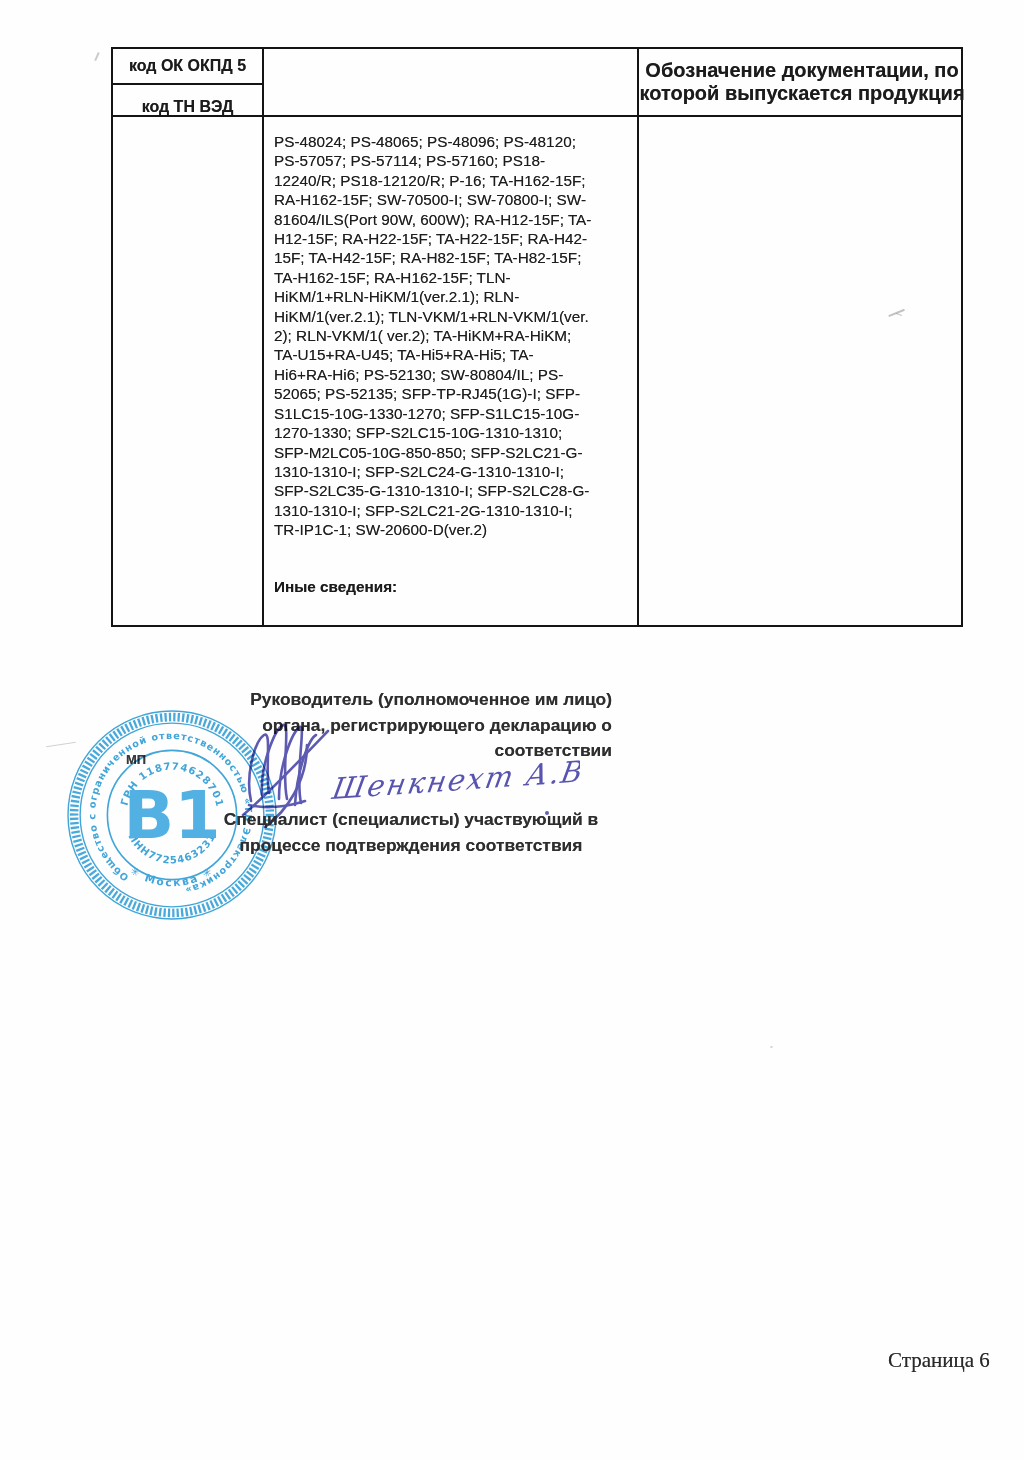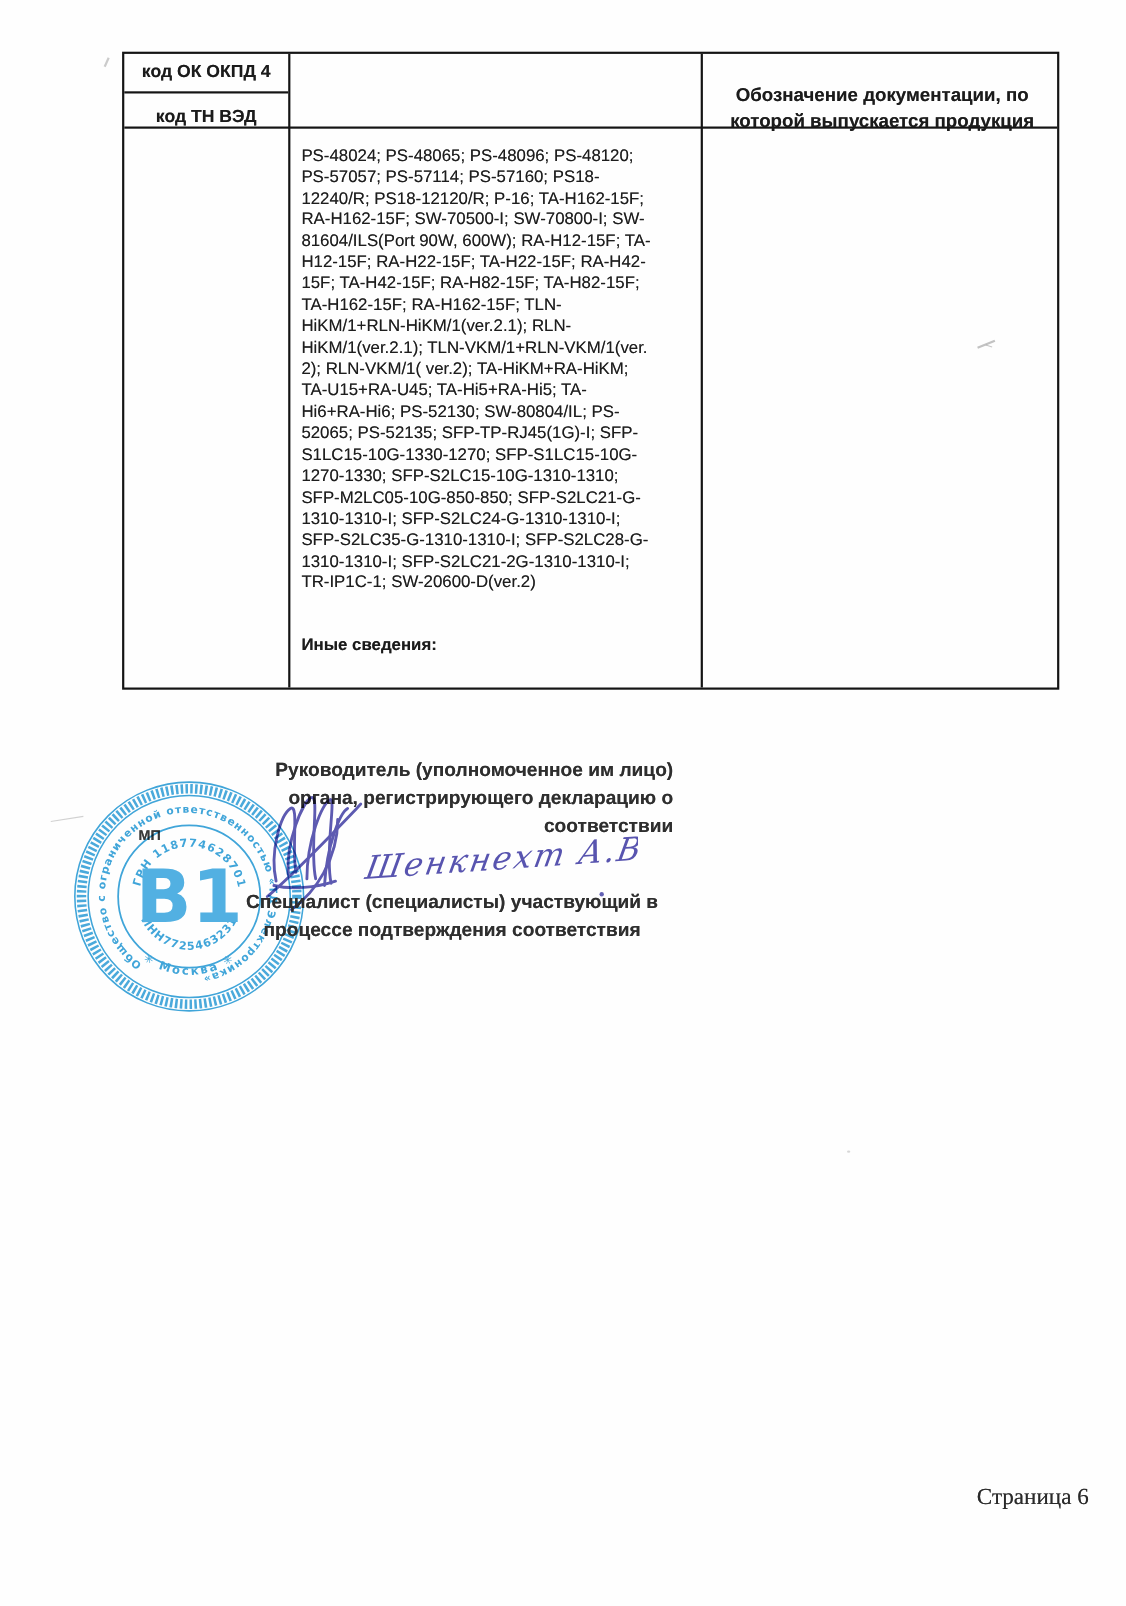--- a/index.html
+++ b/index.html
@@ -16,21 +16,21 @@
   .vline.v1{left:149px;}
   .vline.v2{left:524px;}
   .hline{position:absolute;height:2px;background:#141414;}
   .hline.hdr{left:0;right:0;top:66px;}
   .hline.split{left:0;width:149px;top:34px;}
   .cell{position:absolute;display:flex;align-items:center;justify-content:center;
         text-align:center;font-weight:bold;white-space:pre-line;}
   .c1a{left:0;top:0;width:149px;height:34px;font-size:16px;}
   .c1b{left:0;top:46px;width:149px;height:24px;font-size:16px;}
   .c2h{left:151px;top:0;width:373px;height:66px;font-size:16.4px;line-height:20.5px;}
-  .c3h{left:526px;top:16px;width:326px;height:66px;font-size:17px;line-height:23px;}
+  .c3h{left:526px;top:0;width:326px;height:66px;font-size:20px;line-height:23px;}
   .body-text{position:absolute;left:161px;top:83px;width:372px;
              font-size:15.3px;line-height:19.4px;white-space:pre-line;color:#1d1d1d;}
   .other-info{position:absolute;left:161px;top:491px;font-size:15.3px;font-weight:bold;margin-top:38px;}
   
   .head-block{position:absolute;left:200px;top:687px;width:412px;text-align:right;
               font-weight:bold;font-size:17.4px;line-height:25.6px;white-space:pre-line;color:#2e2e2e;}
   .mp{position:absolute;left:126px;top:752px;font-weight:bold;font-size:13px;color:#3a3a3a;}
   .spec-block{position:absolute;left:195px;top:806px;width:432px;text-align:center;
               font-weight:bold;font-size:17.4px;line-height:26px;white-space:pre-line;color:#2e2e2e;}
   .stamp{position:absolute;left:66px;top:709px;width:212px;height:212px;
@@ -56,21 +56,21 @@
 <body>
 
 <div class="page">
 
   <div class="tbl">
     <div class="vline v1"></div>
     <div class="vline v2"></div>
     <div class="hline hdr"></div>
     <div class="hline split"></div>
 
-    <div class="cell c1a scan">код ОК ОКПД 4</div>
+    <div class="cell c1a scan">код ОК ОКПД 5</div>
     <div class="cell c1b scan">код ТН ВЭД</div>
     <div class="cell c3h scan">Обозначение документации, по
 которой выпускается продукция</div>
 
     <div class="body-text scan">PS-48024; PS-48065; PS-48096; PS-48120;
 PS-57057; PS-57114; PS-57160; PS18-
 12240/R; PS18-12120/R; P-16; TA-H162-15F;
 RA-H162-15F; SW-70500-I; SW-70800-I; SW-
 81604/ILS(Port 90W, 600W); RA-H12-15F; TA-
 H12-15F; RA-H22-15F; TA-H22-15F; RA-H42-

